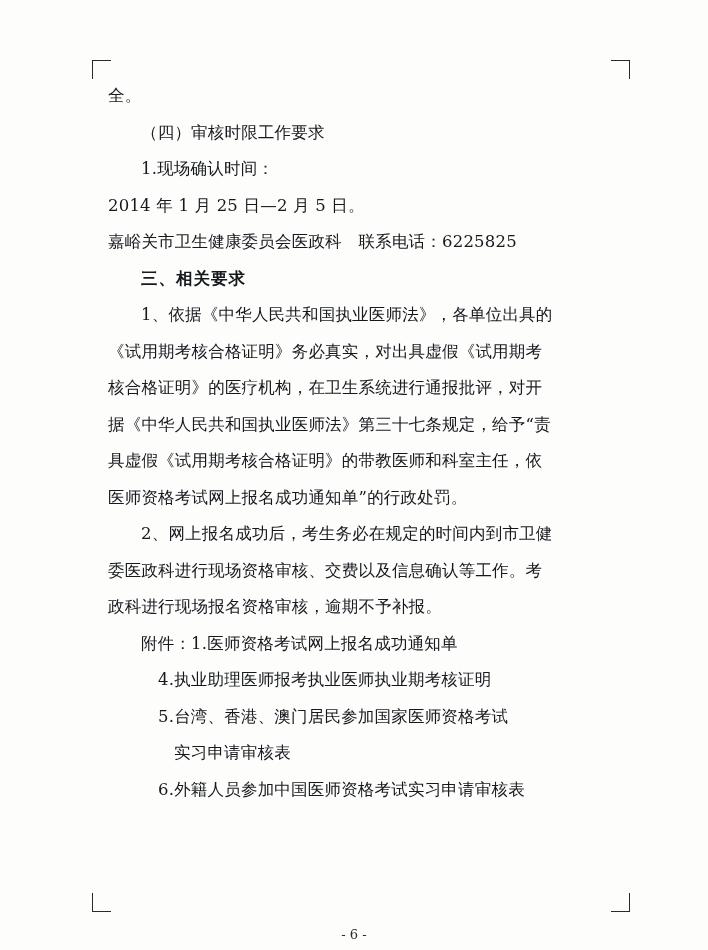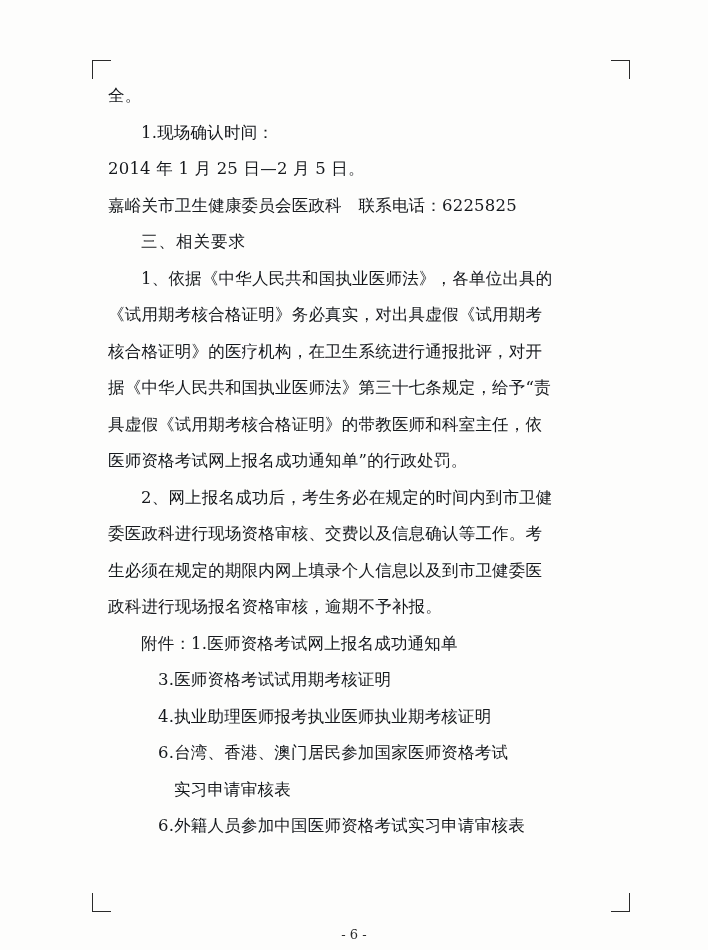--- a/index.html
+++ b/index.html
@@ -41,21 +41,21 @@
     font-size: 16.5px;
     line-height: 36.5px;
     letter-spacing: 0.2px;
     white-space: pre;
     color: #15181c;
   }
   .indent-2em { padding-left: 33px; }
   .indent-3em { padding-left: 50px; }
   .indent-4em { padding-left: 66px; }
   .heading {
-    font-weight: 400;
+    font-weight: 700;
     letter-spacing: 1px;
   }
   .pagenum {
     position: absolute;
     bottom: 8px;
     left: 0;
     width: 708px;
     text-align: center;
     font-size: 13px;
     color: #2a2a2a;
@@ -67,37 +67,36 @@
 
 <div class="page">
 
   <div class="crop tl"></div>
   <div class="crop tr"></div>
   <div class="crop bl"></div>
   <div class="crop br"></div>
 
   <div class="body-area">
     <div class="line">全。</div>
+    <div class="line indent-2em">（四）审核时限工作要求</div>
     <div class="line indent-2em">1.现场确认时间：</div>
     <div class="line">2014 年 1 月 25 日—2 月 5 日。</div>
     <div class="line">嘉峪关市卫生健康委员会医政科　联系电话：6225825</div>
     <div class="line indent-2em heading">三、相关要求</div>
     <div class="line indent-2em">1、依据《中华人民共和国执业医师法》，各单位出具的</div>
     <div class="line">《试用期考核合格证明》务必真实，对出具虚假《试用期考</div>
     <div class="line">核合格证明》的医疗机构，在卫生系统进行通报批评，对开</div>
     <div class="line">据《中华人民共和国执业医师法》第三十七条规定，给予“责</div>
     <div class="line">具虚假《试用期考核合格证明》的带教医师和科室主任，依</div>
     <div class="line">医师资格考试网上报名成功通知单”的行政处罚。</div>
     <div class="line indent-2em">2、网上报名成功后，考生务必在规定的时间内到市卫健</div>
     <div class="line">委医政科进行现场资格审核、交费以及信息确认等工作。考</div>
-    <div class="line">生必须在规定的期限内网上填录个人信息以及到市卫健委医</div>
     <div class="line">政科进行现场报名资格审核，逾期不予补报。</div>
     <div class="line indent-2em">附件：1.医师资格考试网上报名成功通知单</div>
-    <div class="line indent-3em">3.医师资格考试试用期考核证明</div>
     <div class="line indent-3em">4.执业助理医师报考执业医师执业期考核证明</div>
-    <div class="line indent-3em">6.台湾、香港、澳门居民参加国家医师资格考试</div>
+    <div class="line indent-3em">5.台湾、香港、澳门居民参加国家医师资格考试</div>
     <div class="line indent-4em">实习申请审核表</div>
     <div class="line indent-3em">6.外籍人员参加中国医师资格考试实习申请审核表</div>
 
   </div>
 
   <div class="pagenum">- 6 -</div>
 </div>
 
 </body></html>

